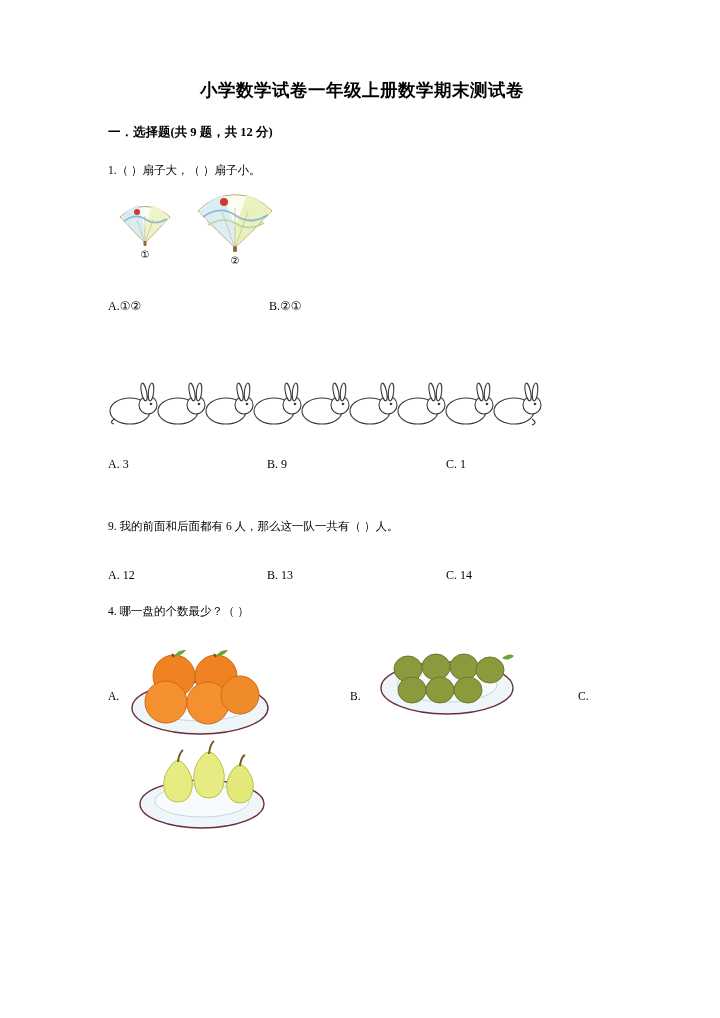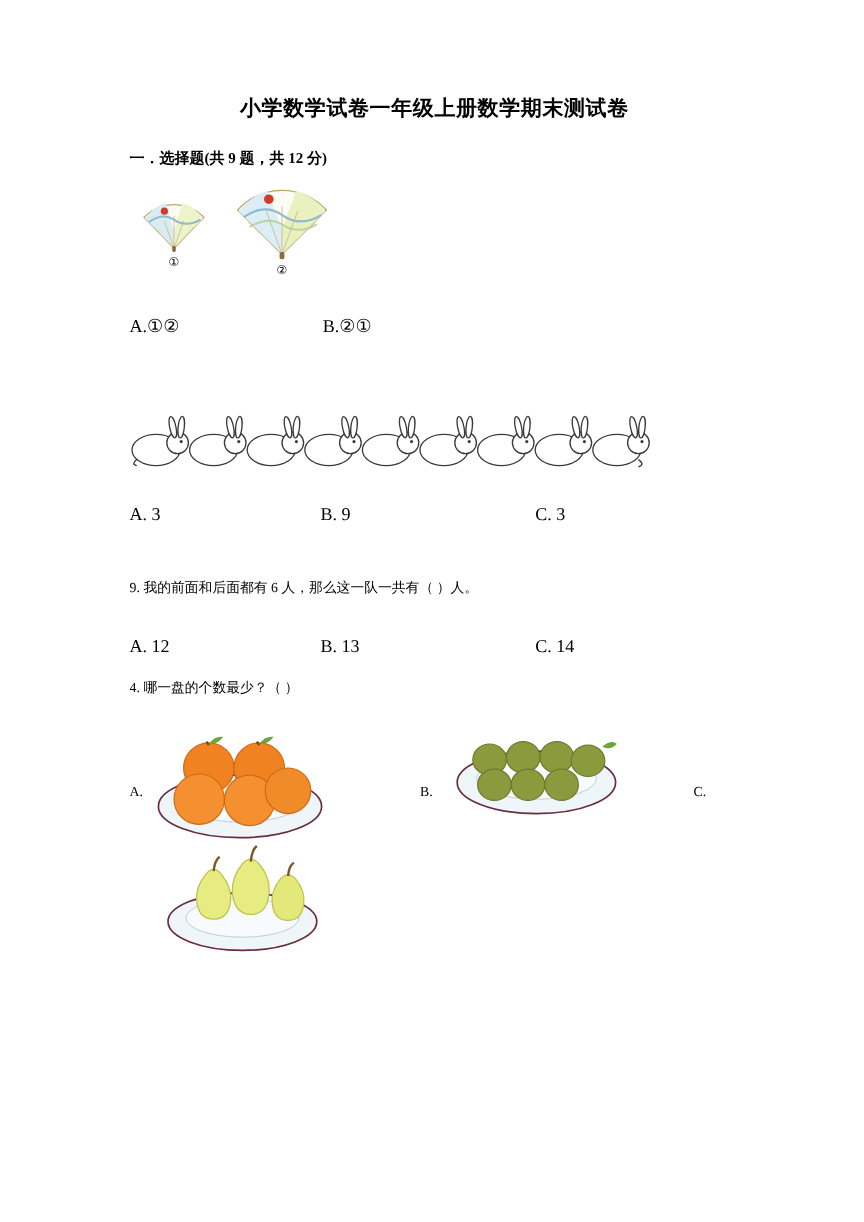--- a/index.html
+++ b/index.html
@@ -43,21 +43,21 @@
   }
   .q-text {
     font-size: 11.5px;
     margin: 0;
     line-height: 1.6;
   }
   .q-block {
     margin-bottom: 0;
   }
   .choices {
-    font-size: 15px;
+    font-size: 12px;
     position: relative;
     height: 16px;
   }
   .choice {
     position: absolute;
     white-space: nowrap;
   }
   .spacer-sm { height: 18px; }
   .spacer-md { height: 26px; }
 
@@ -99,20 +99,21 @@
 <body>
 
 <div class="page">
   <div class="content">
 
     <div class="doc-title">小学数学试卷一年级上册数学期末测试卷</div>
 
     <div class="section-heading">一．选择题(共 9 题，共 12 分)</div>
 
     <div class="q-block">
+      <div class="q-text">1.（           ）扇子大，（            ）扇子小。</div>
 
       <div class="fans">
 
         <div class="fan-wrap" style="left:0px; top:2px;">
           <svg class="fan-svg" width="62" height="48" viewBox="0 0 62 48">
             <path d="M31 44 L6 18 A35 35 0 0 1 56 18 Z" fill="#fdfcf4" stroke="#b9a96a" stroke-width="1"></path>
             <path d="M31 44 L7 19 A34 34 0 0 1 24 6 L31 30 Z" fill="#d9ecf4" stroke="none"></path>
             <path d="M31 44 L55 19 A34 34 0 0 0 38 6 L31 30 Z" fill="#eef4c9" stroke="none"></path>
             <path d="M10 22 Q22 14 31 20 Q41 27 53 20" fill="none" stroke="#8fb9cf" stroke-width="1.6"></path>
             <circle cx="23" cy="13" r="3" fill="#d33a2c"></circle>
@@ -224,21 +225,21 @@
               <circle cx="43" cy="23" r="1.3" fill="#3a3a3a" stroke="none"></circle>
               <path d="M424 38 q6 4 0 6" fill="none" transform="translate(-384,0)"></path>
             </g>
           </g>
         </svg>
       </div>
 
       <div class="choices" style="margin-top:22px;text-align:center;">
         <span class="choice" style="left:0px;">A. 3</span>
         <span class="choice" style="left:159px;">B. 9</span>
-        <span class="choice" style="left:338px;">C. 3</span>
+        <span class="choice" style="left:338px;">C. 1</span>
       </div>
     </div>
 
     <div class="spacer-md"></div>
     <div class="spacer-sm"></div>
 
     <div class="q-block">
       <div class="q-text">9. 我的前面和后面都有 6 人，那么这一队一共有（        ）人。</div>
       <div class="choices" style="margin-top:32px;">
         <span class="choice" style="left:0px;">A. 12</span>

